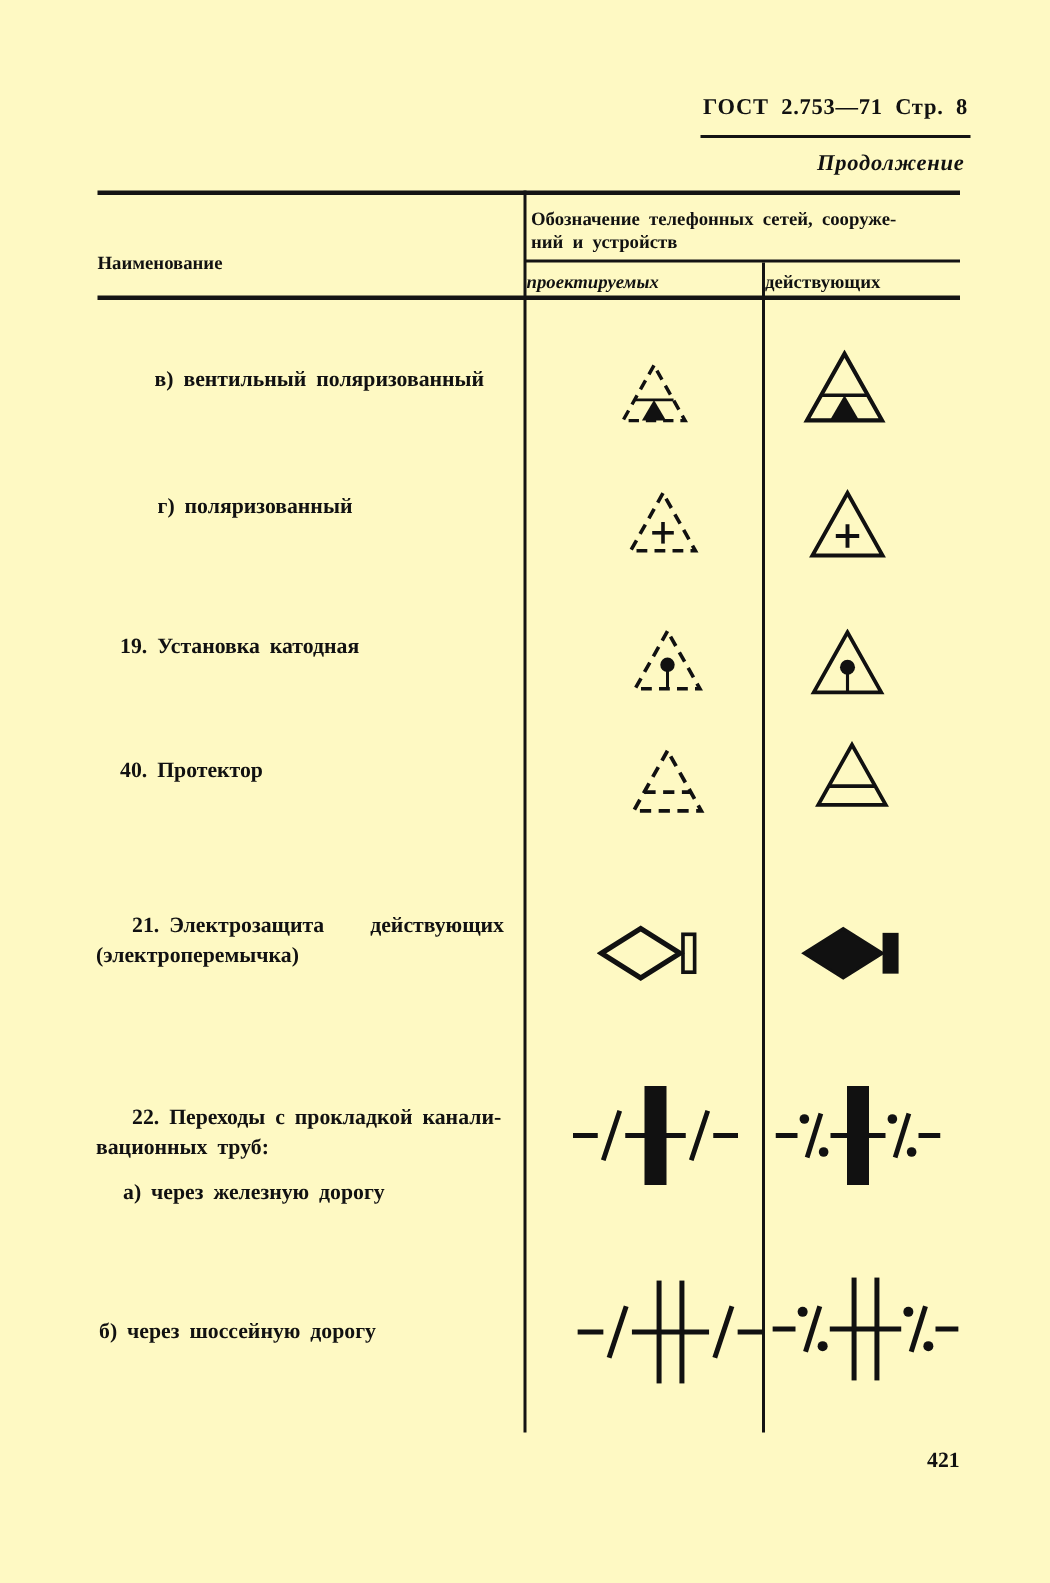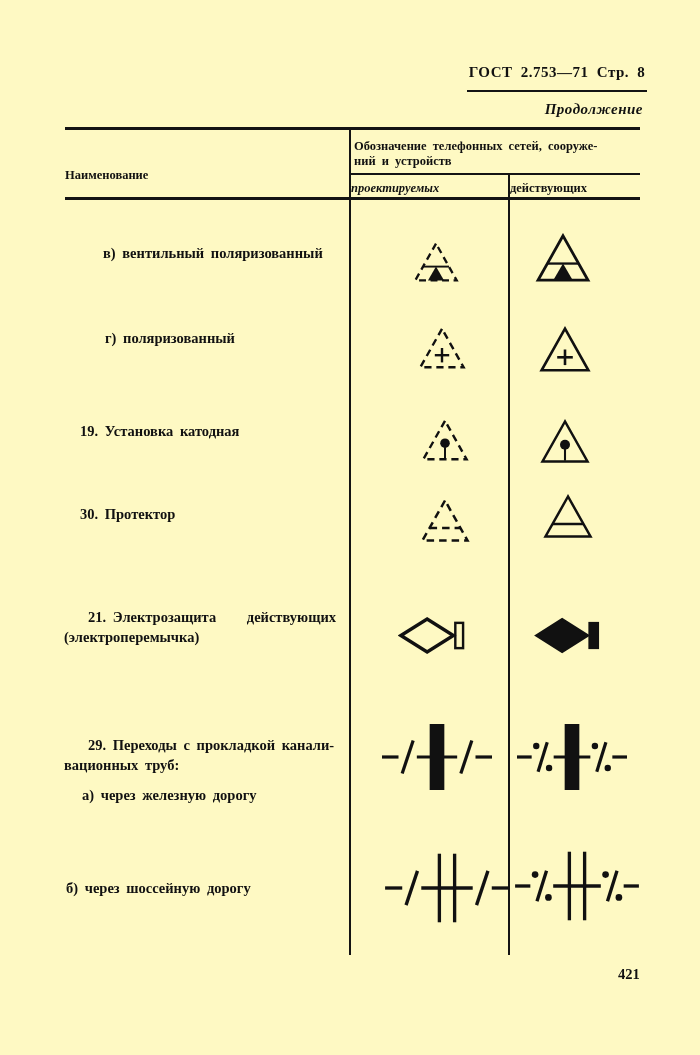--- a/index.html
+++ b/index.html
@@ -73,21 +73,21 @@
     <polygon points="30,3 3,51 57,51" fill="none" stroke="#111" stroke-width="3" stroke-dasharray="9 6"></polygon>
     <circle cx="30" cy="31" r="6" fill="#111"></circle>
     <line x1="30" y1="36" x2="30" y2="50" stroke="#111" stroke-width="2.5"></line>
   </svg>
   <svg class="abs" style="left:540px;top:419px;" width="50" height="45" viewBox="0 0 60 54">
     <polygon points="30,3 3,51 57,51" fill="none" stroke="#111" stroke-width="3"></polygon>
     <circle cx="30" cy="31" r="6" fill="#111"></circle>
     <line x1="30" y1="36" x2="30" y2="50" stroke="#111" stroke-width="2.5"></line>
   </svg>
 
-  <div class="abs lbl" style="left:80px;top:504px;">30. Протектор</div>
+  <div class="abs lbl" style="left:80px;top:504px;">40. Протектор</div>
   <svg class="abs" style="left:420px;top:498px;" width="50" height="45" viewBox="0 0 60 54">
     <polygon points="30,3 3,51 57,51" fill="none" stroke="#111" stroke-width="3" stroke-dasharray="9 6"></polygon>
     <line x1="11.5" y1="36" x2="48.5" y2="36" stroke="#111" stroke-width="3" stroke-dasharray="9 6"></line>
   </svg>
   <svg class="abs" style="left:543px;top:494px;" width="50" height="45" viewBox="0 0 60 54">
     <polygon points="30,3 3,51 57,51" fill="none" stroke="#111" stroke-width="3"></polygon>
     <line x1="11.5" y1="36" x2="48.5" y2="36" stroke="#111" stroke-width="3"></line>
   </svg>
 
   <div class="abs just" style="left:64px;top:607px;width:272px;">
@@ -97,21 +97,21 @@
   <div class="abs lbl" style="left:64px;top:627px;">(электроперемычка)</div>
   <svg class="abs" style="left:398px;top:616px;" width="68" height="39" viewBox="0 0 70 40">
     <polygon points="3,20 30,3 57,20 30,37" fill="none" stroke="#111" stroke-width="3.5"></polygon>
     <rect x="59" y="7" width="8" height="26" fill="none" stroke="#111" stroke-width="2.5"></rect>
   </svg>
   <svg class="abs" style="left:533px;top:616px;" width="68" height="39" viewBox="0 0 70 40">
     <polygon points="3,20 30,3 57,20 30,37" fill="#111" stroke="#111" stroke-width="2"></polygon>
     <rect x="57" y="6" width="11" height="28" fill="#111"></rect>
   </svg>
 
-  <div class="abs lbl" style="left:64px;top:735px;text-indent:24px;">29. Переходы с прокладкой канали-</div>
+  <div class="abs lbl" style="left:64px;top:735px;text-indent:24px;">22. Переходы с прокладкой канали-</div>
   <div class="abs lbl" style="left:64px;top:755px;">вационных труб:</div>
   <div class="abs lbl" style="left:82px;top:785px;">а) через железную дорогу</div>
   <svg class="abs" style="left:382px;top:717px;" width="110" height="80" viewBox="0 0 120 80">
     <line x1="0" y1="40" x2="18" y2="40" stroke="#111" stroke-width="3.5"></line>
     <line x1="38" y1="40" x2="82" y2="40" stroke="#111" stroke-width="3.5"></line>
     <line x1="102" y1="40" x2="120" y2="40" stroke="#111" stroke-width="3.5"></line>
     <rect x="52" y="4" width="16" height="72" fill="#111"></rect>
     <line x1="22" y1="58" x2="34" y2="22" stroke="#111" stroke-width="3.5"></line>
     <line x1="86" y1="58" x2="98" y2="22" stroke="#111" stroke-width="3.5"></line>
   </svg>

